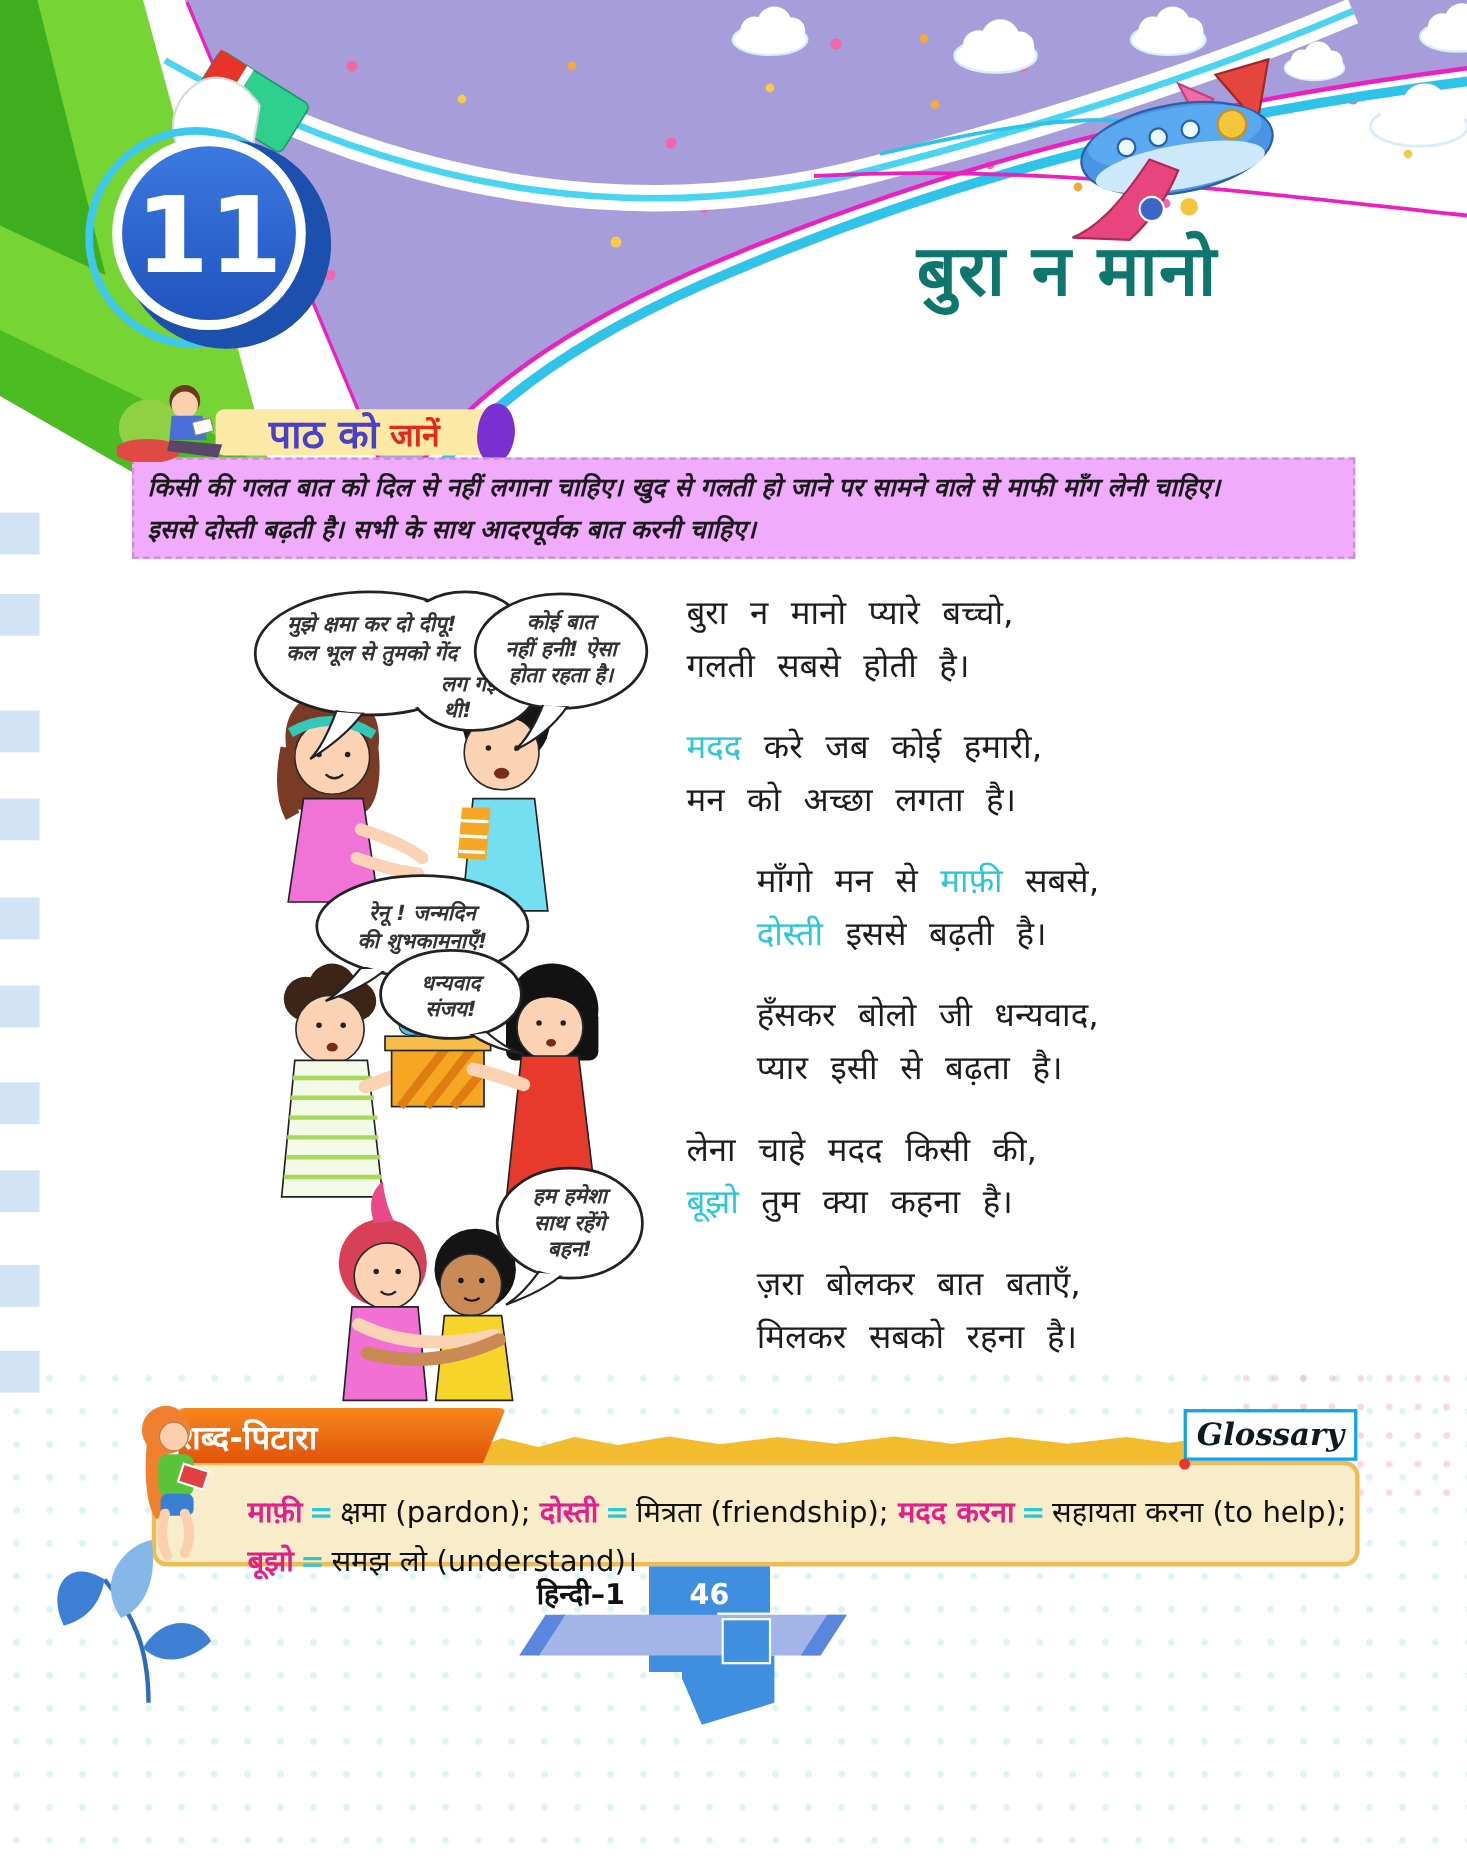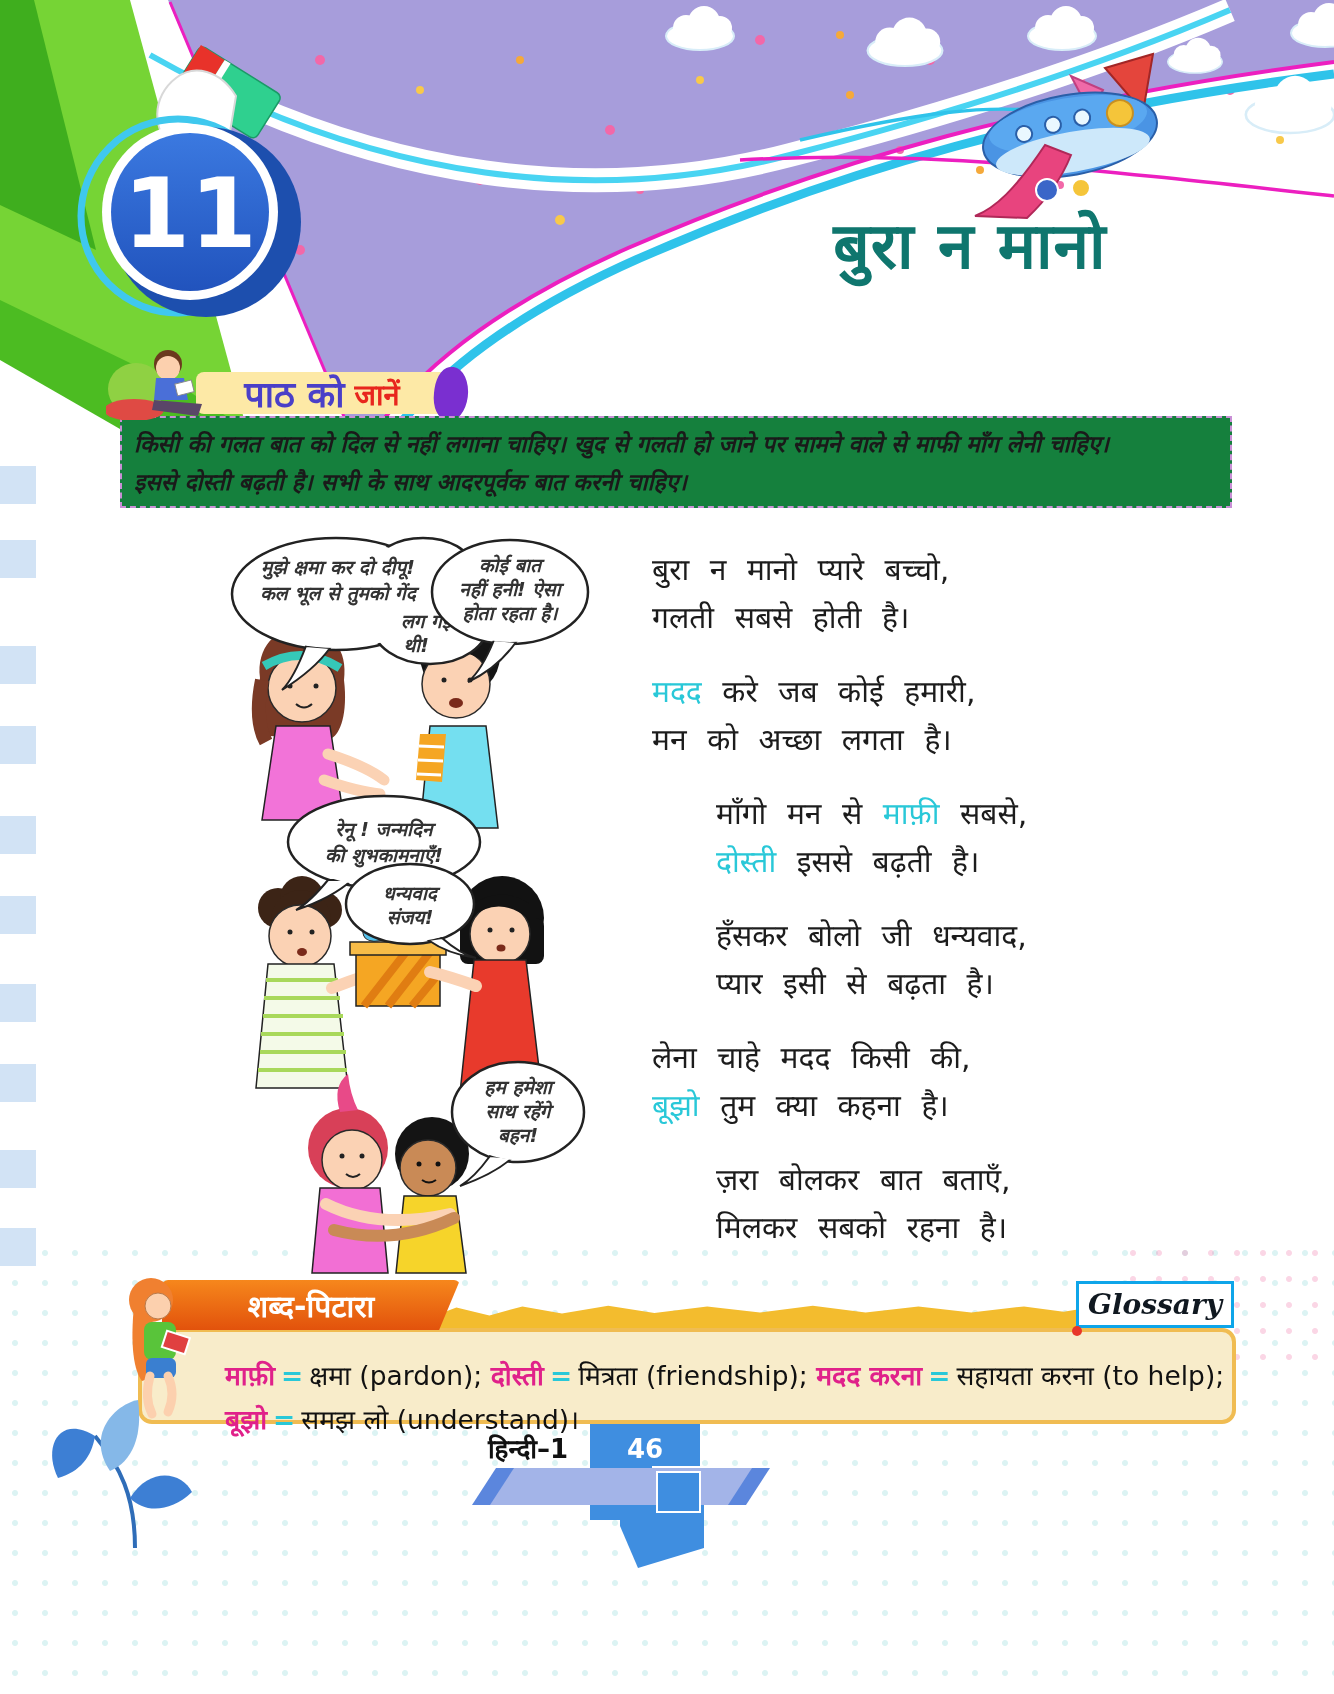--- a/index.html
+++ b/index.html
@@ -18,38 +18,38 @@
   .chapter-title{position:absolute;left:700px;top:200px;width:540px;text-align:center;z-index:2;
     font-family:"DejaVu Serif",serif;font-weight:bold;font-size:64px;color:#0f766e;letter-spacing:1px;}
   
   .kl-banner{position:absolute;left:196px;top:372px;width:252px;height:42px;background:#fde9a6;
     border-radius:8px;display:flex;align-items:center;justify-content:center;gap:10px;z-index:2;}
   .kl-banner::after{content:"";position:absolute;right:-20px;top:-5px;width:34px;height:54px;background:#7a2fd0;
     border-radius:46% 54% 50% 50%;transform:rotate(7deg);}
   .kl-part1{color:#4a3fc8;font-weight:bold;font-size:36px;}
   .kl-part2{color:#e8261d;font-weight:bold;font-size:29px;}
   
-  .intro-box{position:absolute;left:120px;top:416px;width:1112px;height:92px;background:#15803d;
+  .intro-box{position:absolute;left:120px;top:416px;width:1112px;height:92px;background:#f0abfc;
     border:2.5px dashed #c98fd6;box-sizing:border-box;padding:7px 12px;z-index:2;overflow:hidden;}
   .intro-line{white-space:nowrap;font-style:italic;font-weight:600;font-size:23px;line-height:38px;color:#1a1a1a;}
   
   #comic{position:absolute;left:198px;top:528px;z-index:2;}
   .bub{font-size:19px;font-weight:600;font-style:italic;fill:#333;text-anchor:middle;}
   
-  .poem{position:absolute;left:652px;top:534px;width:575px;z-index:2;color:#1c1c1c;margin-top:12px;}
+  .poem{position:absolute;left:624px;top:534px;width:575px;z-index:2;color:#1c1c1c;}
   .stanza{margin-bottom:26px;}
   .stanza.ind{padding-left:64px;}
   .pline{height:48px;line-height:48px;font-size:30px;word-spacing:11px;white-space:nowrap;}
   .hl{color:var(--hl,#29c8d8);}
   
   .g-band{position:absolute;left:430px;top:1304px;width:660px;height:30px;background:#f3bc2e;z-index:1;
     clip-path:polygon(0 45%,4% 12%,9% 38%,14% 8%,20% 32%,27% 6%,34% 30%,42% 8%,50% 28%,58% 6%,66% 28%,74% 8%,82% 28%,90% 8%,96% 26%,100% 12%,100% 100%,0 100%);}
   .sabd-banner{position:absolute;left:162px;top:1280px;width:298px;height:50px;z-index:3;
     background:linear-gradient(180deg,#f6871c,#e2520c);clip-path:polygon(0 0,100% 0,93% 100%,0 100%);
-    border-radius:6px;display:flex;align-items:center;justify-content:center;
+    border-radius:6px;display:flex;align-items:center;
     color:#fff;font-weight:bold;font-size:30px;}
   .glossary-label{position:absolute;left:1076px;top:1281px;width:158px;height:47px;background:#fff;
     border:3px solid #0ea5e9;box-sizing:border-box;display:flex;align-items:center;justify-content:center;z-index:3;
     font-family:"DejaVu Serif",serif;font-style:italic;font-weight:bold;font-size:28px;color:#101820;}
   .g-dot{position:absolute;left:1072px;top:1326px;width:10px;height:10px;border-radius:50%;background:#e8362a;z-index:3;}
   .g-box{position:absolute;left:138px;top:1328px;width:1098px;height:96px;background:#f8ecca;
     border:4px solid #f0bc52;border-radius:14px;box-sizing:border-box;z-index:1;}
   .g-text{position:absolute;left:225px;top:1338px;width:1000px;z-index:2;font-size:26.5px;line-height:44px;color:#111;margin-top:16px;}
   .g-term{color:var(--term,#e0218a);font-weight:600;}
   .g-eq{color:var(--eq,#29c8d8);font-weight:bold;padding:0 6px;}

